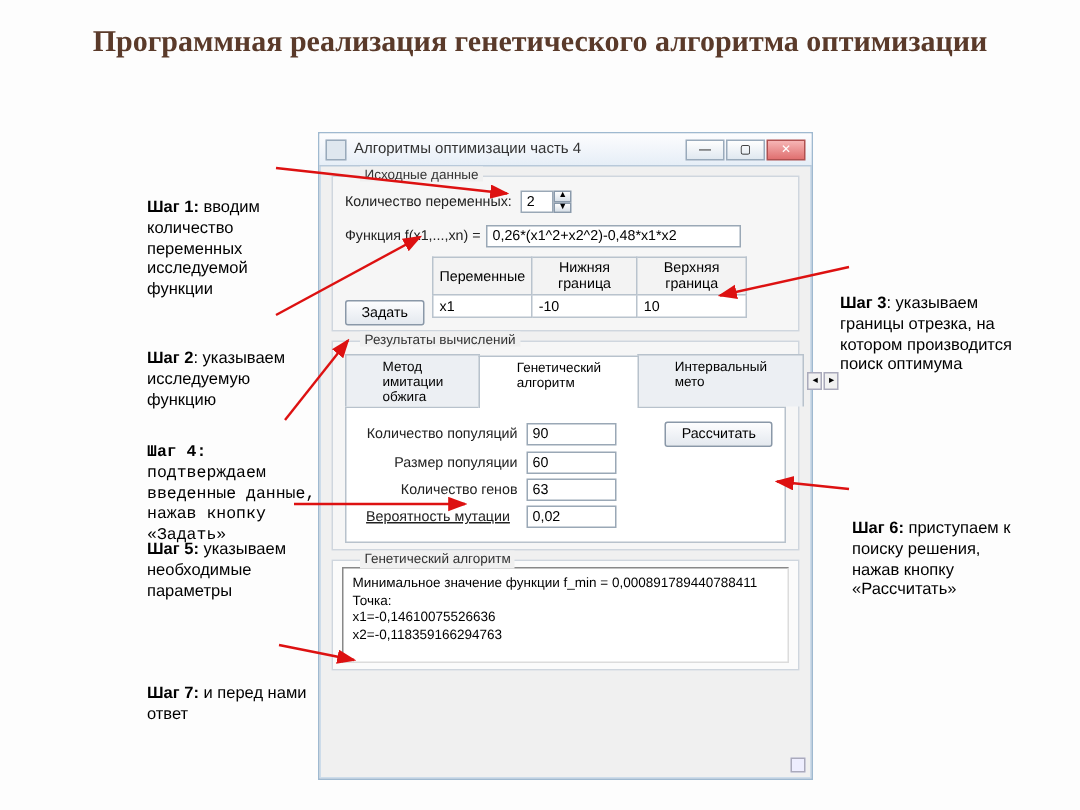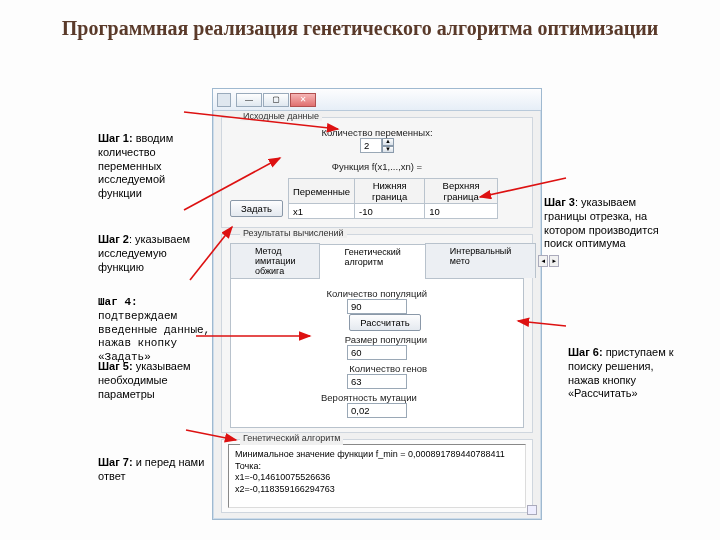--- a/index.html
+++ b/index.html
@@ -12,21 +12,21 @@
   .appwin { position: absolute; left: 212px; top: 88px; width: 330px; height: 432px; border: 1px solid #9fb9d0; background: #f0f0f0; box-shadow: 0 0 0 1px #cddcea inset; font-size: 10px; }
   .titlebar { height: 22px; background: linear-gradient(#fdfdfe,#e6eef7); display: flex; align-items: center; padding: 0 4px; border-bottom: 1px solid #b8c9da; }
   .titlebar-icon { width: 14px; height: 14px; background: #dfe7ef; border: 1px solid #9ab; margin-right: 5px; }
   .titlebar-text { flex: 1; font-size: 10px; color: #333; }
   .winbtns { display: flex; gap: 1px; }
   .winbtn { width: 26px; height: 14px; border: 1px solid #9ab; background: linear-gradient(#fefefe,#e0e8f0); font-size: 8px; display: flex; align-items: center; justify-content: center; cursor: pointer; }
   .winbtn.close { background: linear-gradient(#f6b5b5,#e07070); color: #fff; border-color: #b05050; }
 
   .group { margin: 6px 8px 4px 8px; border: 1px solid #cfd6de; background: #f6f6f6; padding: 6px 8px 8px 8px; position: relative; }
   .group-title { position: absolute; top: -7px; left: 18px; background: #f0f0f0; padding: 0 3px; font-size: 9px; color: #333; }
-  .row { display: flex; align-items: center; margin: 3px 0; font-size: 9.5px; flex-direction: column; }
+  .row { display: flex; align-items: center; margin: 3px 0; font-size: 9.5px; }
   .row label { color: #222; }
   .txt { border: 1px solid #9aa8b6; background: #fff; font-size: 9.5px; padding: 1px 3px; height: 15px; }
   .spin { display: inline-flex; }
   .spinbtns { display: flex; flex-direction: column; }
   .spinbtns span { width: 12px; height: 7.5px; border: 1px solid #8a9aab; background: linear-gradient(#fefefe,#d8e0e8); font-size: 6px; text-align: center; line-height: 5px; cursor: pointer; }
 
   table.vars { border-collapse: collapse; width: 210px; font-size: 9.5px; margin-left: 58px; }
   table.vars th, table.vars td { border: 1px solid #b9c3cd; padding: 1px 4px; background: #fff; height: 15px; }
   table.vars th { background: #f3f3f3; font-weight: normal; }
   td.sel { background: #3399ff !important; color: #fff; }
@@ -53,26 +53,27 @@
 </head>
 <body>
 
 <div class="slide-title">Программная реализация генетического алгоритма оптимизации</div>
 
 <div class="annot" style="left:98px; top:98px;"><b>Шаг 1:</b><span> вводим количество переменных исследуемой функции</span></div>
 <div class="annot" style="left:98px; top:199px; width:112px;"><b>Шаг 2</b><span>: указываем исследуемую функцию</span></div>
 <div class="annot" style="left:98px; top:262px; width:114px;font-family:Liberation Mono, monospace;"><b>Шаг 4:</b><span> подтверждаем введенные данные, нажав кнопку «Задать»</span></div>
 <div class="annot" style="left:98px; top:326px; width:112px;"><b>Шаг 5:</b><span> указываем необходимые параметры</span></div>
 <div class="annot" style="left:98px; top:422px; width:112px;"><b>Шаг 7:</b><span> и перед нами ответ</span></div>
-<div class="annot" style="left:544px; top:162px; width:120px;"><b>Шаг 3</b><span>: указываем границы отрезка, на котором производится поиск оптимума</span></div>
+<div class="annot" style="left:560px; top:162px; width:120px;"><b>Шаг 3</b><span>: указываем границы отрезка, на котором производится поиск оптимума</span></div>
 <div class="annot" style="left:568px; top:312px; width:110px;"><b>Шаг 6:</b><span> приступаем к поиску решения, нажав кнопку «Рассчитать»</span></div>
 
 <div class="appwin">
   <div class="titlebar">
     <div class="titlebar-icon"></div>
+    <div class="titlebar-text">Алгоритмы оптимизации часть 4</div>
     <div class="winbtns">
       <div class="winbtn">—</div>
       <div class="winbtn">▢</div>
       <div class="winbtn close">✕</div>
     </div>
   </div>
 
   <div class="group">
     <div class="group-title">Исходные данные</div>
     <div class="row">
@@ -82,20 +83,21 @@
         <input class="txt" style="width: 22px;" value="2">
         <span class="spinbtns">
           <span>▲</span>
           <span>▼</span>
         </span>
       </span>
     </div>
     <div class="row" style="margin-top:8px;">
       <label>Функция f(x1,...,xn) =</label>
       <span style="width:4px;"></span>
+      <input class="txt" style="width: 170px;" value="0,26*(x1^2+x2^2)-0,48*x1*x2">
     </div>
     <table class="vars" style="margin-top:6px;">
       <tbody>
           <tr>
         <th>Переменные</th>
         <th>Нижняя граница</th>
         <th>Верхняя граница</th>
       </tr>
       <tr>
         <td>x1</td>
@@ -129,21 +131,21 @@
       </div>
       <div class="row">
           <label style="width:112px; text-align:right; padding-right:6px;">Размер популяции</label>
           <input class="txt" style="width: 60px;" value="60">
         </div>
       <div class="row">
           <label style="width:112px; text-align:right; padding-right:6px;">Количество генов</label>
           <input class="txt" style="width: 60px;" value="63">
         </div>
       <div class="row">
-          <label style="width:112px; text-align:left; padding-right:6px;">Вероятность мутации</label>
+          <label style="width:112px; text-align:center; padding-right:6px;text-decoration:underline;">Вероятность мутации</label>
           <input class="txt" style="width: 60px;" value="0,02">
         </div>
     </div>
   </div>
 
   <div class="resultbox">
     <div class="group-title">Генетический алгоритм</div>
     <div class="resultbox-inner">
       <div>Минимальное значение функции f_min = 0,000891789440788411</div>
       <div>Точка:</div>

